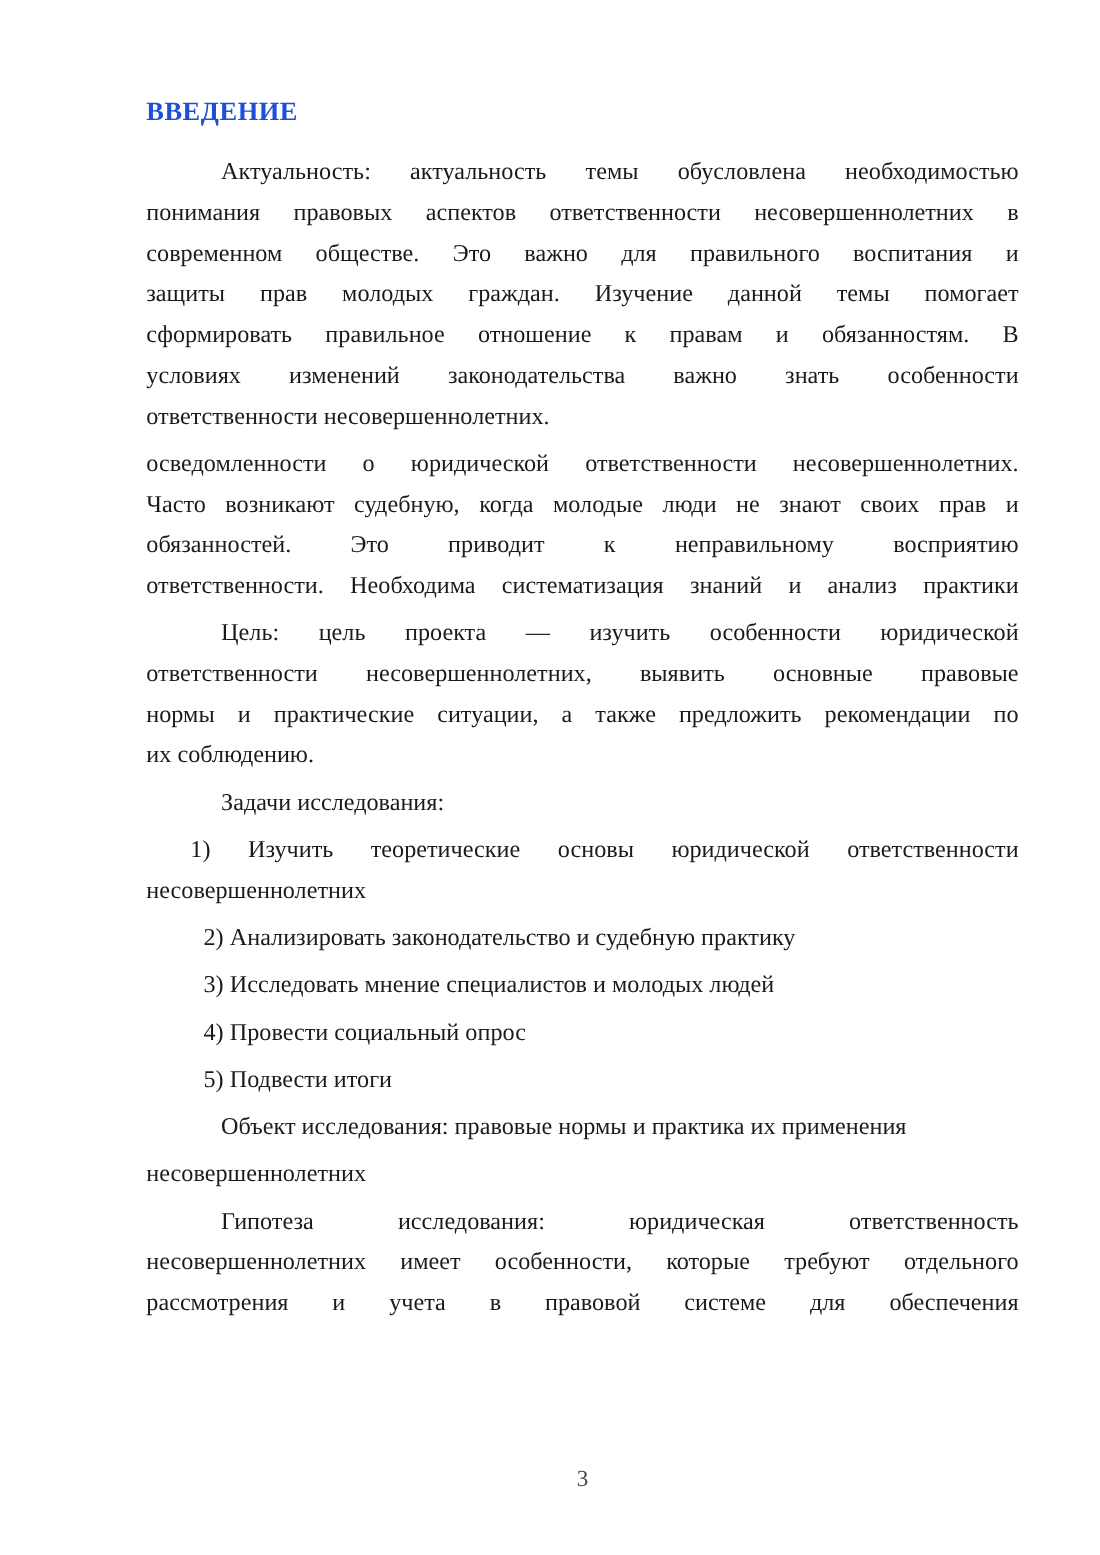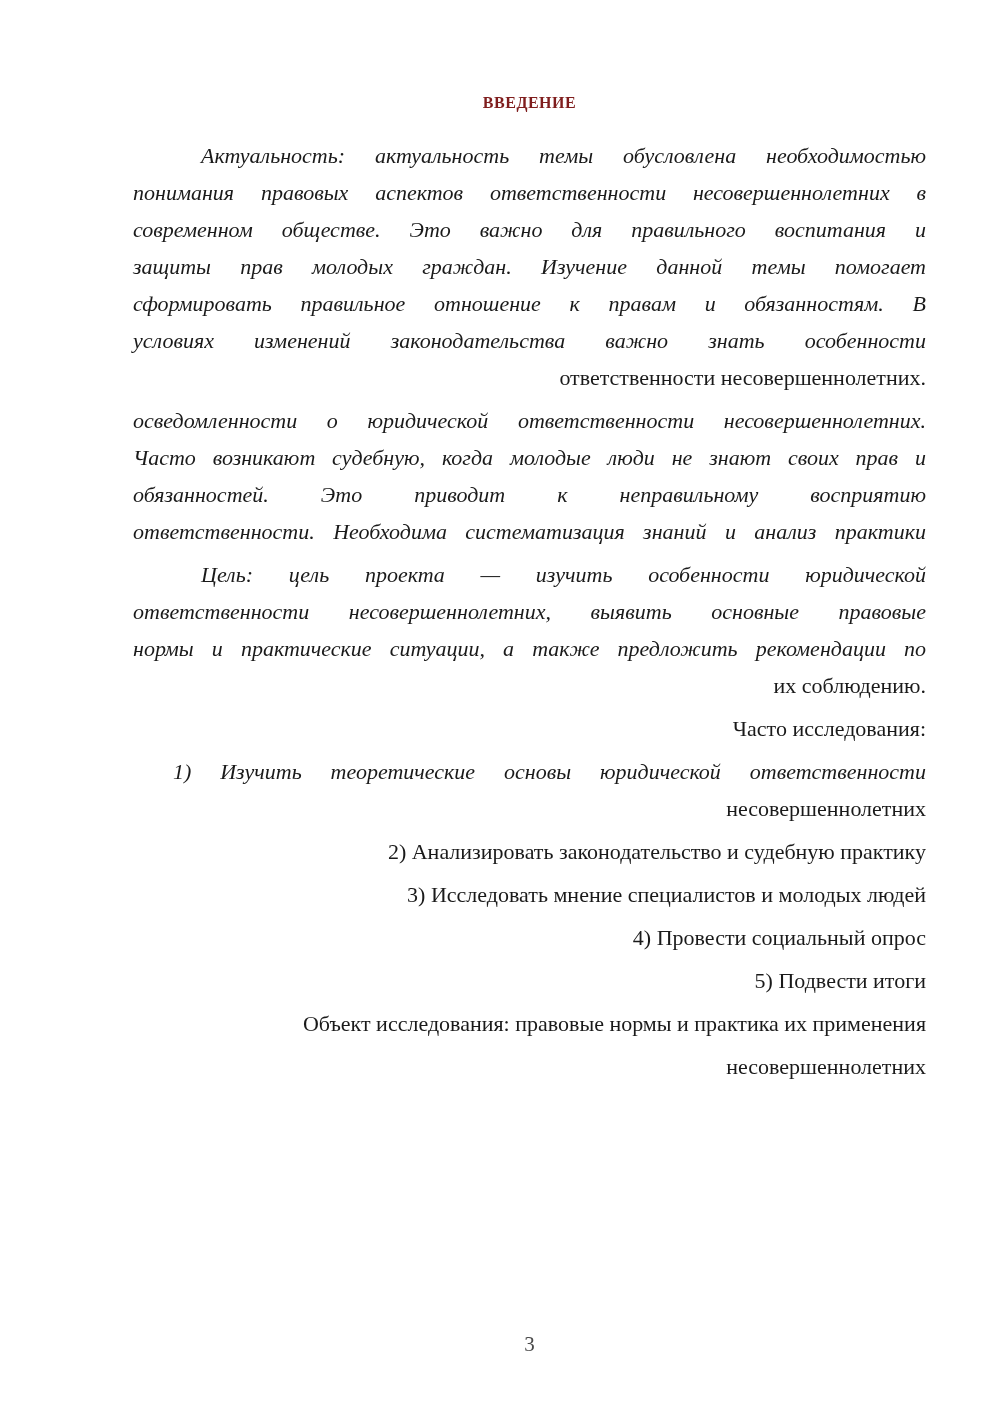--- a/index.html
+++ b/index.html
@@ -17,41 +17,40 @@
   }
   .content {
     position: absolute;
     left: 133px;
     top: 84px;
     width: 793px;
     font-size: 22px;
     color: #1a1a1a;
   }
   .doc-heading {
-    font-size: 16px;
+    font-size: 24px;
     font-weight: bold;
     line-height: 37px;
-    text-align: center;
+    text-align: left;
     letter-spacing: 0.5px;
     margin: 0 0 16px 0;
-    color: #7f1d1d;
+    color: #1d4ed8;
   }
   .para {
     margin: 0 0 6px 0;
   }
   .ln {
     line-height: 37px;
-    text-align: right;
+    text-align: left;
     white-space: normal;
   }
   
   .j {
     text-align: justify;
     text-align-last: justify;
-    font-style: italic;
   }
   
   .ind  { text-indent: 68px; }
   
   .t1   { text-indent: 40px; }
   .t    { text-indent: 52px; }
   .page-number {
     position: absolute;
     left: 133px;
     top: 1326px;
@@ -88,21 +87,21 @@
     </div>
 
     <div class="para">
       <div class="ln j ind">Цель: цель проекта — изучить особенности юридической</div>
       <div class="ln j">ответственности несовершеннолетних, выявить основные правовые</div>
       <div class="ln j">нормы и практические ситуации, а также предложить рекомендации по</div>
       <div class="ln">их соблюдению.</div>
     </div>
 
     <div class="para">
-      <div class="ln ind">Часто исследования:</div>
+      <div class="ln ind">Задачи исследования:</div>
     </div>
 
     <div class="para">
       <div class="ln j t1">1) Изучить теоретические основы юридической ответственности</div>
       <div class="ln">несовершеннолетних</div>
     </div>
 
     <div class="para">
       <div class="ln t">2) Анализировать законодательство и судебную практику</div>
     </div>
@@ -120,17 +119,22 @@
     </div>
 
     <div class="para">
       <div class="ln ind">Объект исследования: правовые нормы и практика их применения</div>
     </div>
 
     <div class="para">
       <div class="ln">несовершеннолетних</div>
     </div>
 
+    <div class="para">
+      <div class="ln j ind">Гипотеза исследования: юридическая ответственность</div>
+      <div class="ln j">несовершеннолетних имеет особенности, которые требуют отдельного</div>
+      <div class="ln j">рассмотрения и учета в правовой системе для обеспечения</div>
+    </div>
 
   </div>
 
   <div class="page-number">3</div>
 </div>
 
 </body></html>

